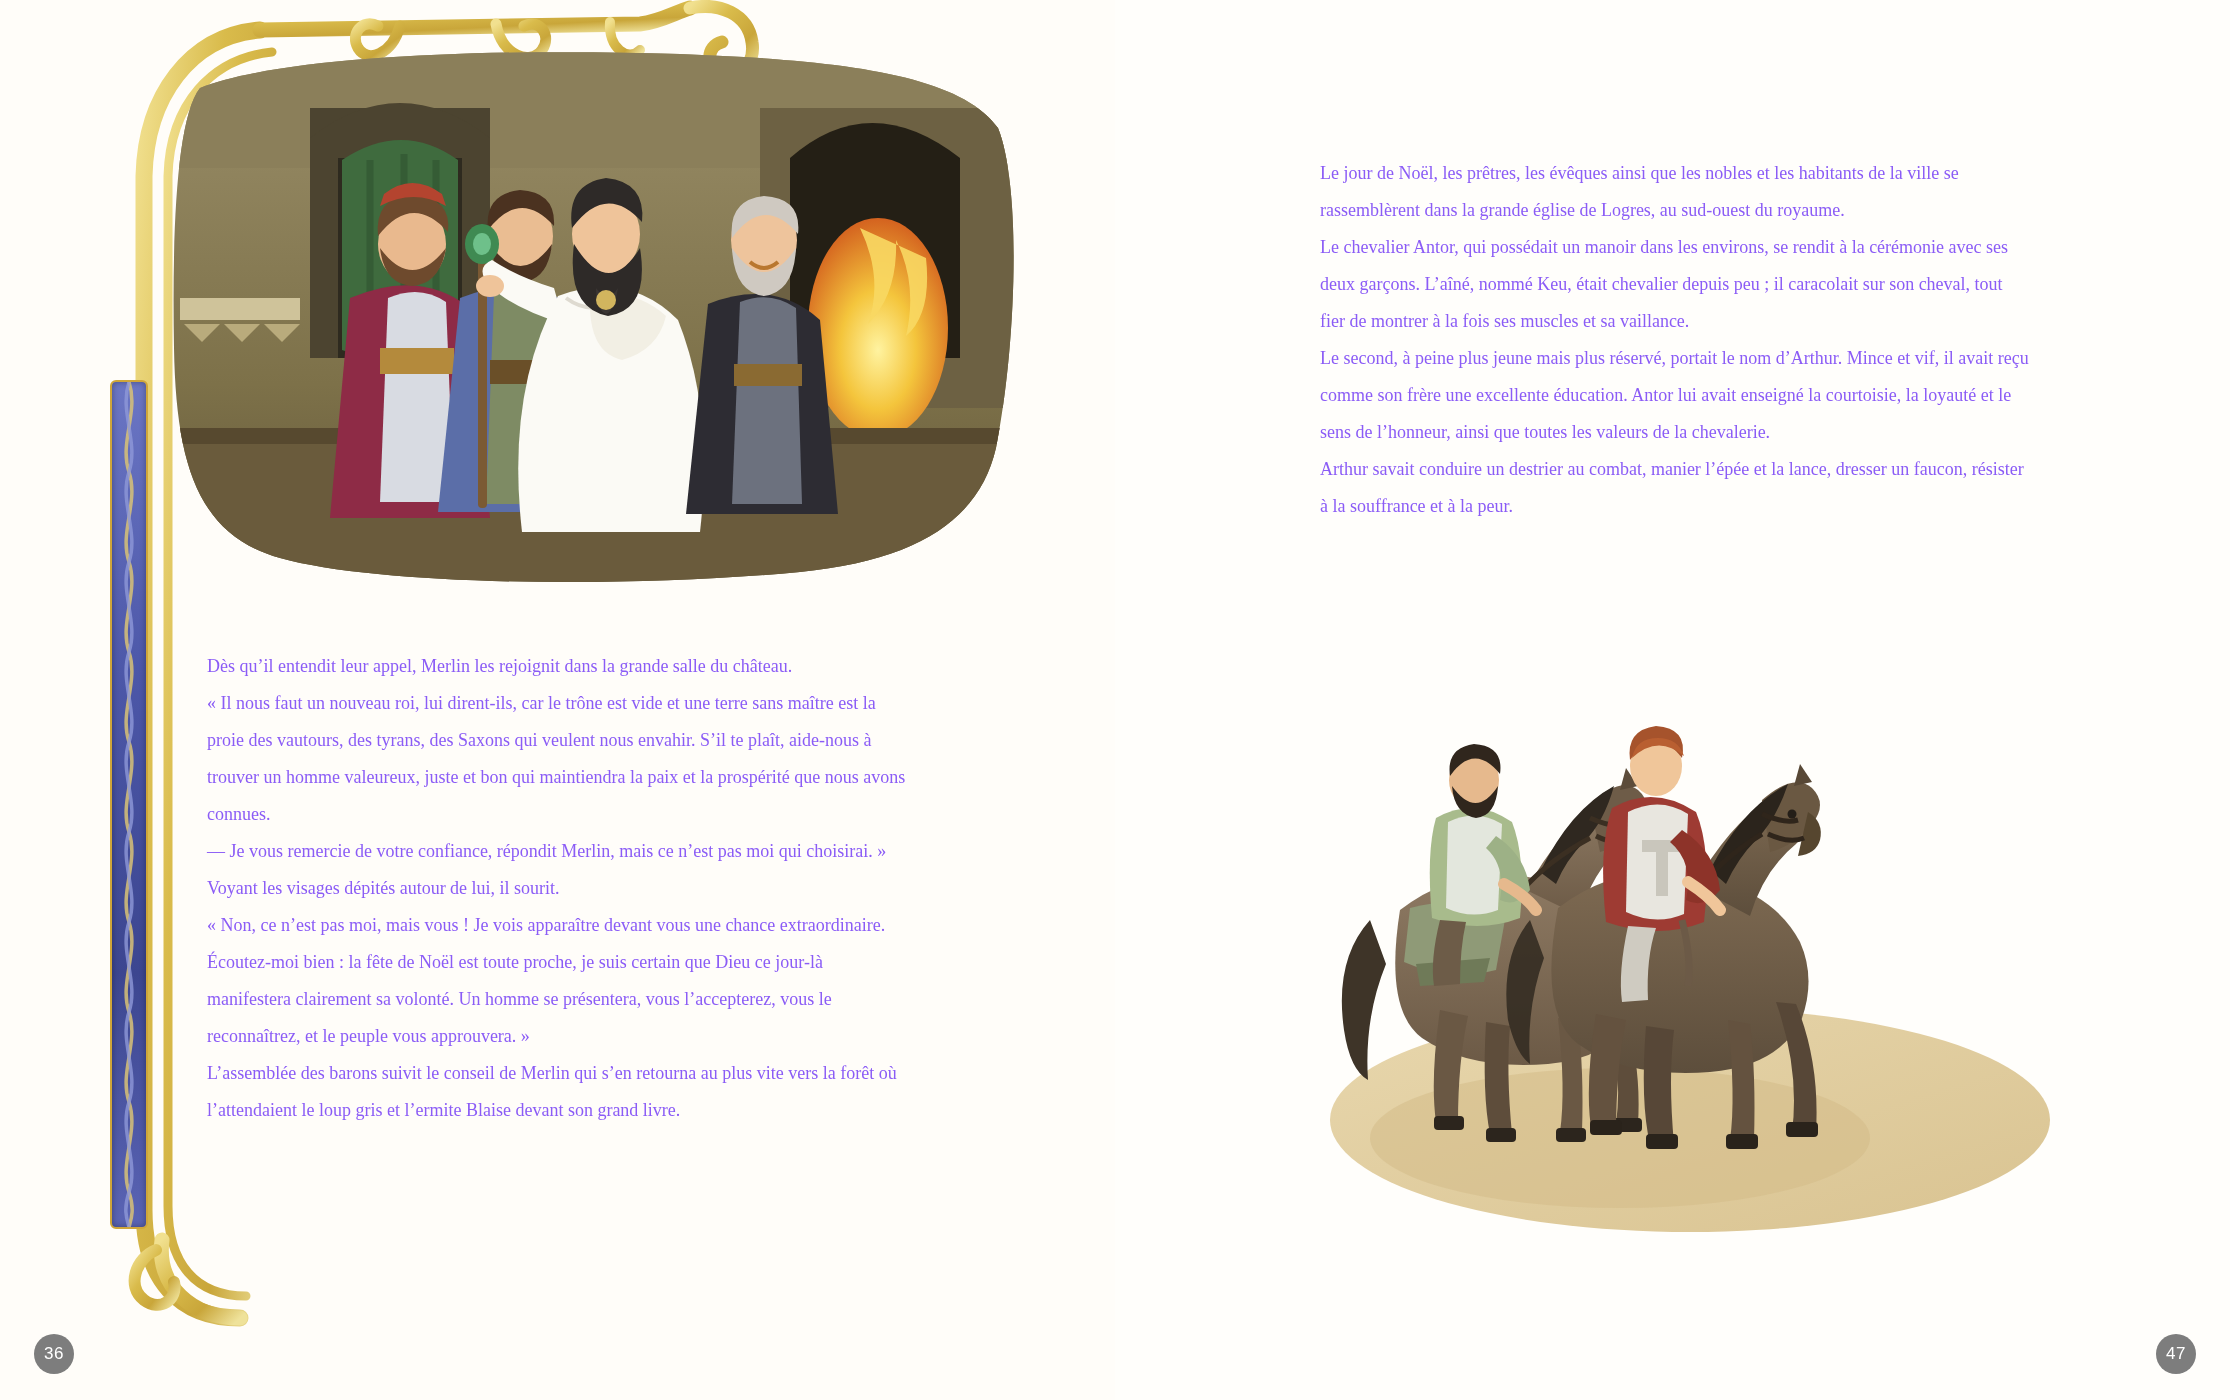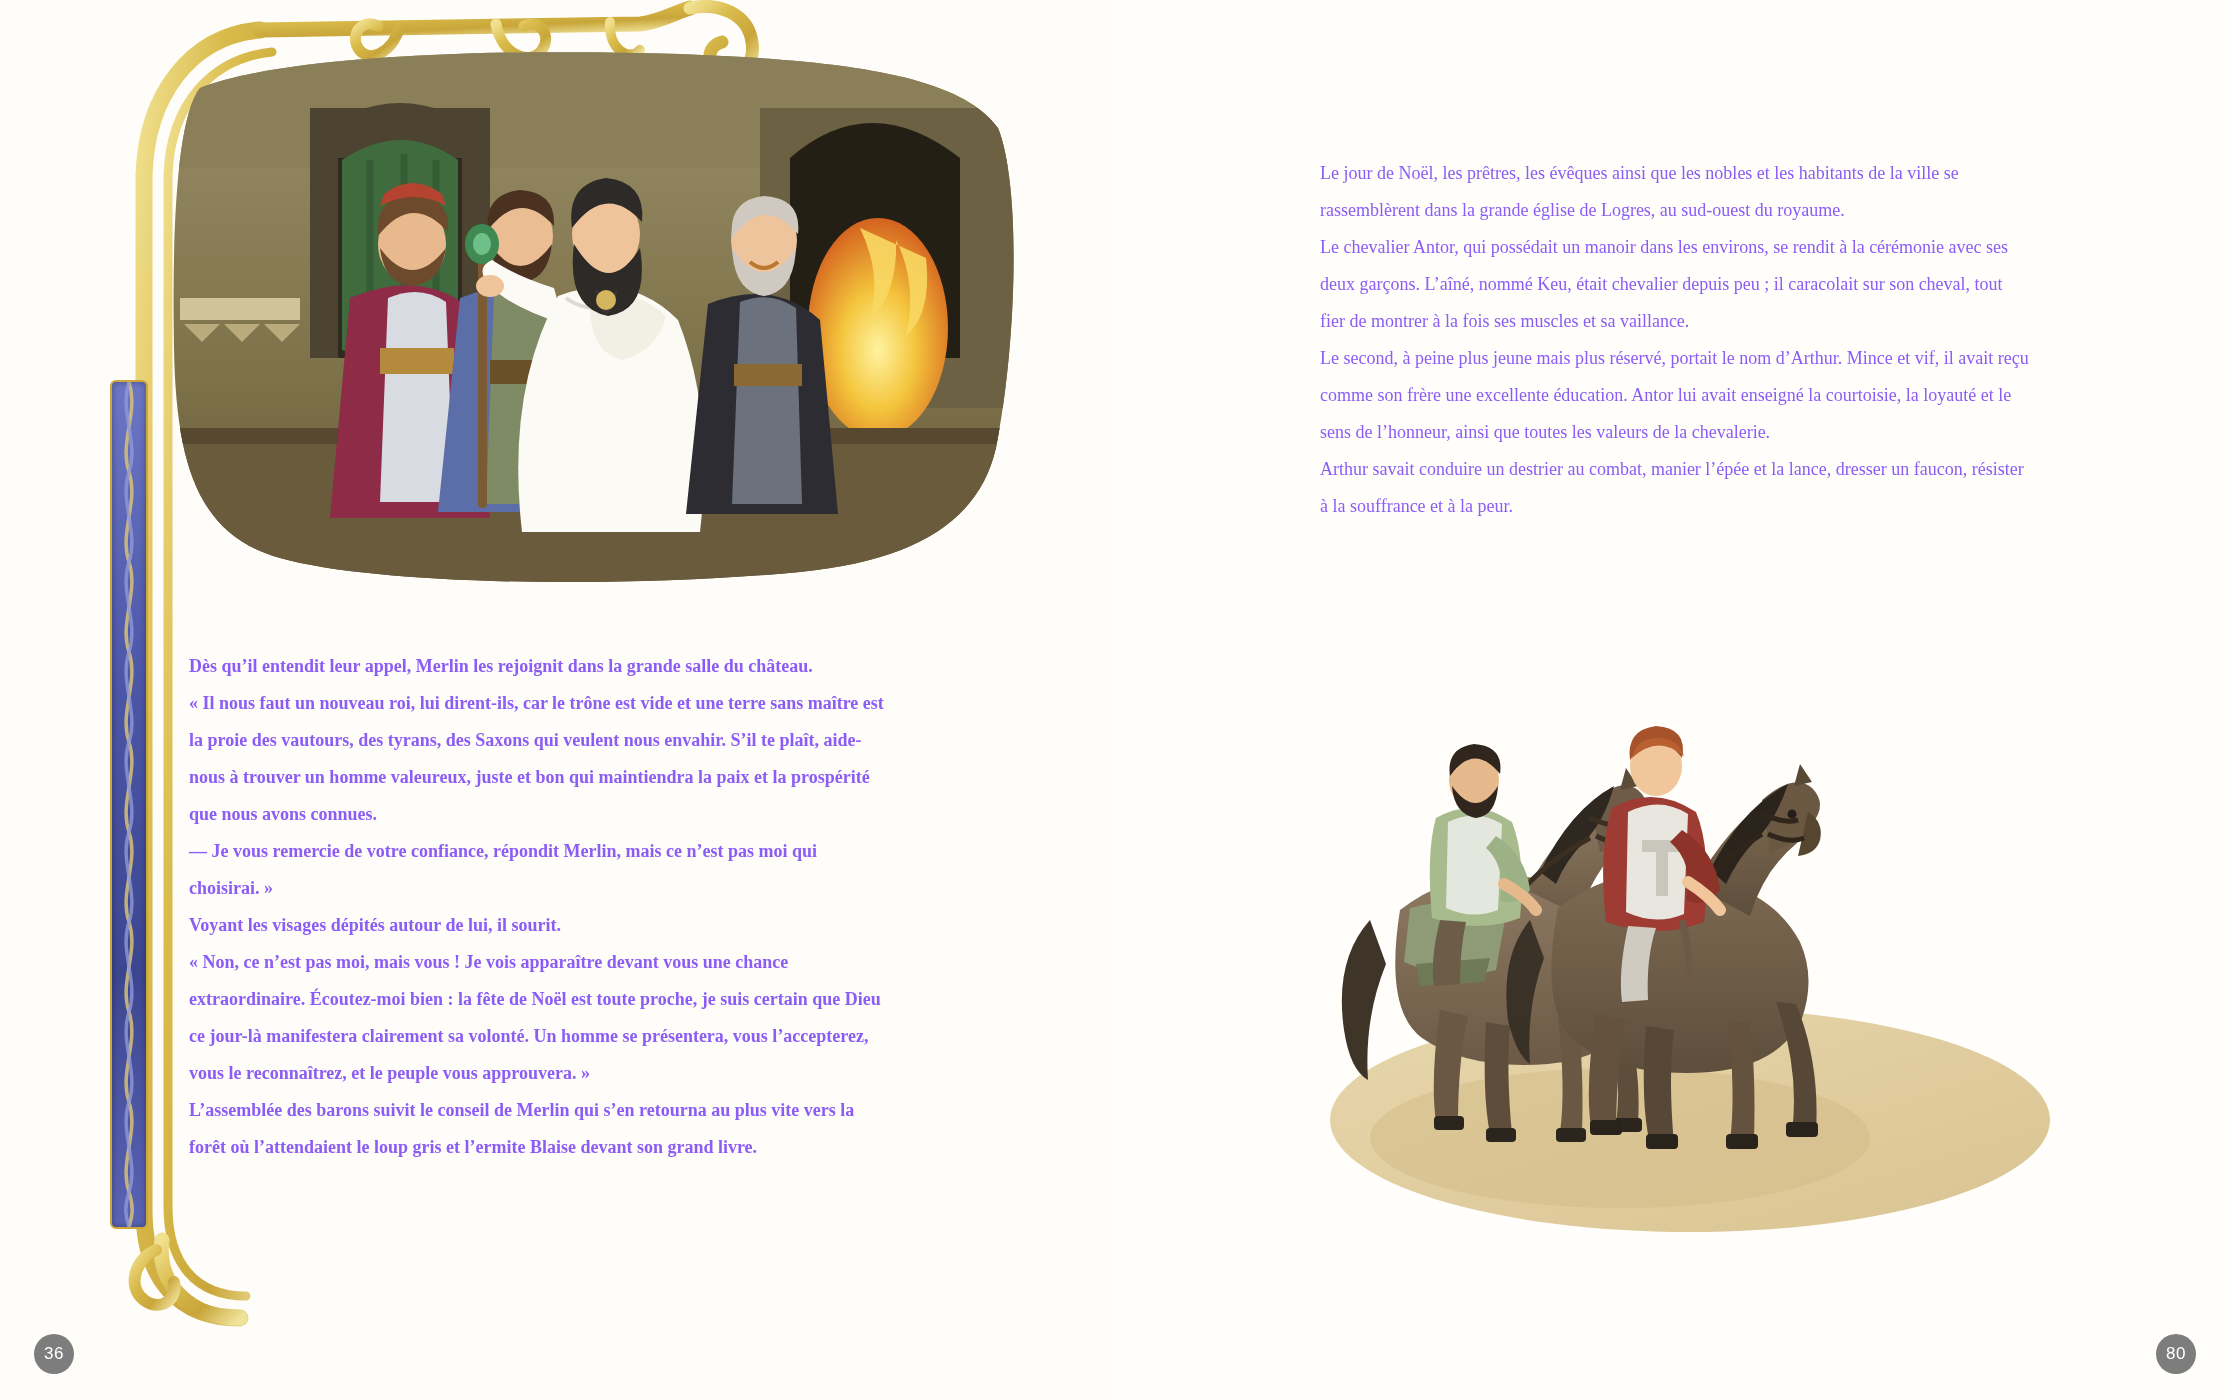--- a/index.html
+++ b/index.html
@@ -95,24 +95,23 @@
   
   .text-block {
     position: absolute;
     font-size: 18px;
     line-height: 37px;
     color: #8b5cf6;
     text-align: left;
     white-space: pre-wrap;
   }
   .text-left {
-    left: 189px;
+    left: 207px;
     top: 648px;
     width: 700px;
-    font-weight: bold;
   }
   .text-right {
     left: 1320px;
     top: 155px;
     width: 710px;
   }
 
   
   .illo2 {
     position: absolute;
@@ -364,15 +363,15 @@
           <ellipse cx="366" cy="176" rx="26" ry="30" fill="#f0c69a"></ellipse>
           <path d="M340 170 q26 -36 52 -2 q6 -30 -26 -32 q-30 4 -26 34 z" fill="#a6532c"></path>
           <path d="M342 168 q26 -24 52 -2 q-6 -18 -26 -18 q-22 0 -26 20 z" fill="#b95f31"></path>
           <path d="M398 292 q22 14 32 28" stroke="#f0c69a" stroke-width="12" stroke-linecap="round" fill="none"></path>
           <path d="M338 336 q-10 46 -6 76 l26 -2 q-2 -42 8 -72 z" fill="#cfcbc1"></path>
           <path d="M392 330 q10 40 6 66" stroke="#6c5a47" stroke-width="7" fill="none"></path>
         </g>
       </svg>
     </div>
 
-    <div class="page-number right">80</div>
+    <div class="page-number right">47</div>
   </div>
 </div>
 
 </body></html>

